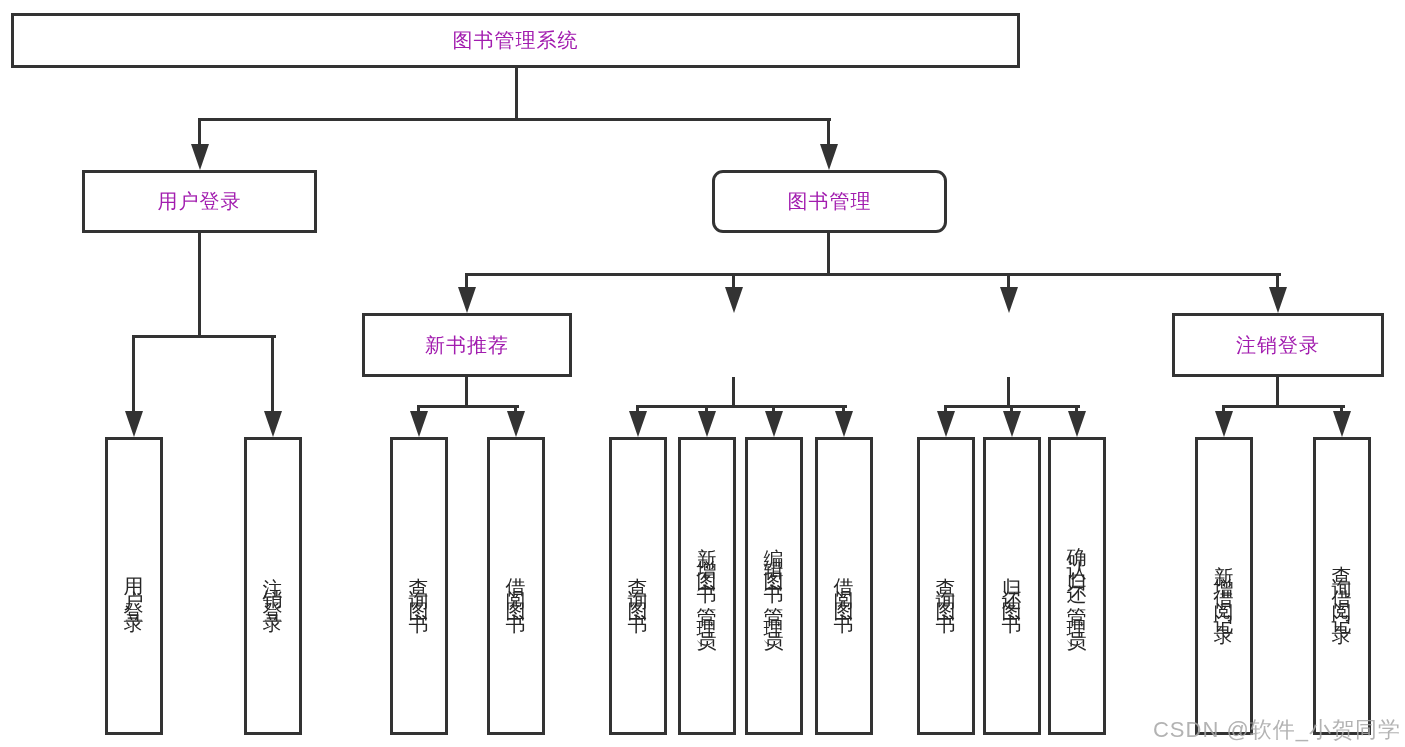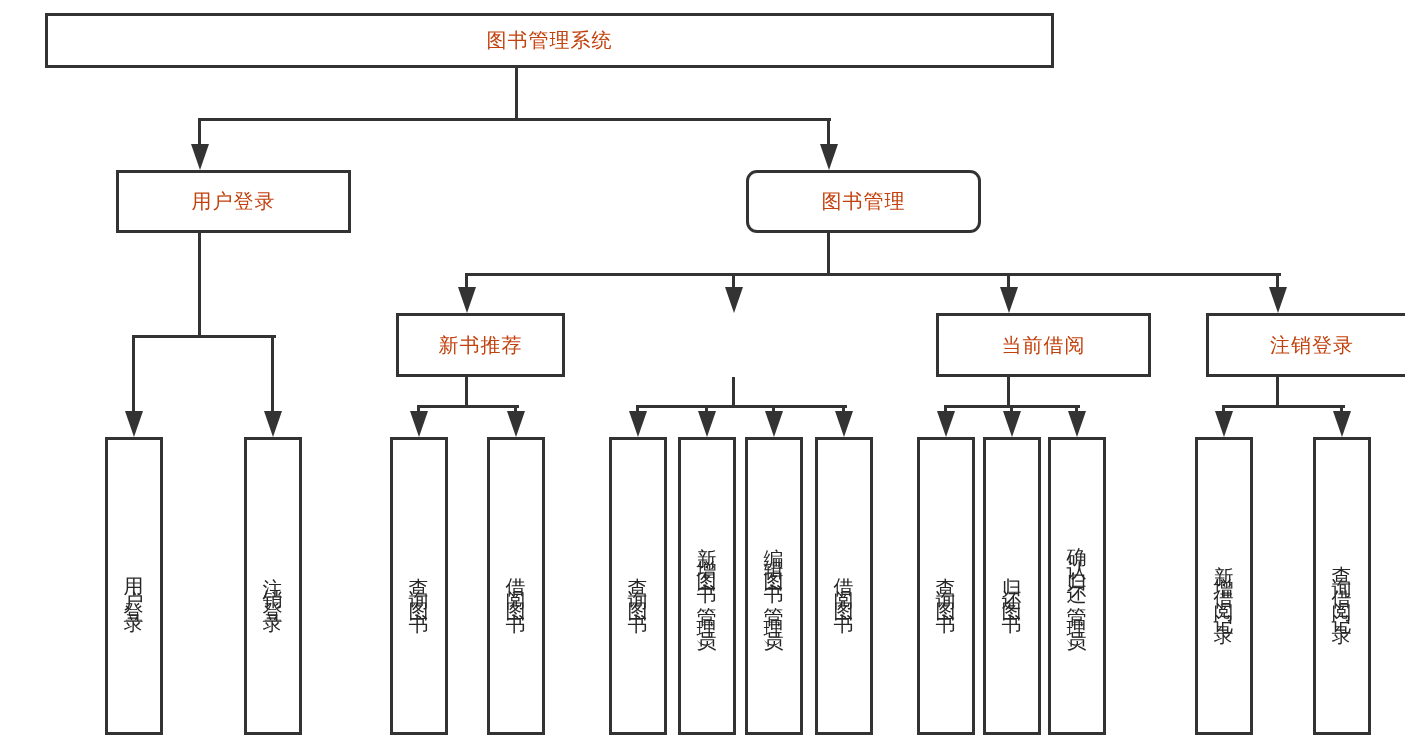--- a/index.html
+++ b/index.html
@@ -13,23 +13,22 @@
     overflow: hidden;
   }
   .box {
     position: absolute;
     border: 3px solid #333333;
     background: #ffffff;
     display: flex;
     align-items: center;
     justify-content: center;
     font-size: 20px;
-    color: #c2410c;
+    color: #a21caf;
     letter-spacing: 1px;
-    margin-left: 34px;
   }
   .vbox {
     position: absolute;
     border: 3px solid #333333;
     background: #ffffff;
     width: 58px;
     height: 298px;
     top: 437px;
     display: flex;
     align-items: center;
@@ -97,25 +96,22 @@
   <div class="hline" style="left:465px; top:273px; width:816px;"></div>
   <div class="vline" style="left:465px; top:273px; height:14px;"></div>
   <div class="ahead" style="left:458px; top:287px;"></div>
   <div class="vline" style="left:732px; top:273px; height:14px;"></div>
   <div class="ahead" style="left:725px; top:287px;"></div>
   <div class="vline" style="left:1007px; top:273px; height:14px;"></div>
   <div class="ahead" style="left:1000px; top:287px;"></div>
   <div class="vline" style="left:1276px; top:273px; height:14px;"></div>
   <div class="ahead" style="left:1269px; top:287px;"></div>
 
-  <div class="box" style="left:362px; top:313px; width:169px; height:64px;">
+  <div class="box" style="left:362px; top:313px; width:210px; height:64px;">
     <span>新书推荐</span>
-  </div>
-  <div class="box" style="left:902px; top:313px; width:215px; height:64px;">
-    <span>当前借阅</span>
   </div>
   <div class="box" style="left:1172px; top:313px; width:212px; height:64px;">
     <span>注销登录</span>
   </div>
 
   <div class="vline" style="left:465px; top:377px; height:28px;"></div>
   <div class="hline" style="left:417px; top:405px; width:102px;"></div>
   <div class="vline" style="left:417px; top:405px; height:6px;"></div>
   <div class="ahead" style="left:410px; top:411px;"></div>
   <div class="vline" style="left:514px; top:405px; height:6px;"></div>
@@ -185,14 +181,15 @@
     <span class="vtext">确认归还（管理员）</span>
   </div>
 
   <div class="vbox" style="left:1195px;">
     <span class="vtext">新增借阅记录</span>
   </div>
   <div class="vbox" style="left:1313px;">
     <span class="vtext">查询借阅记录</span>
   </div>
 
+  <div class="watermark">CSDN @软件_小贺同学</div>
 
 </div>
 
 </body></html>

